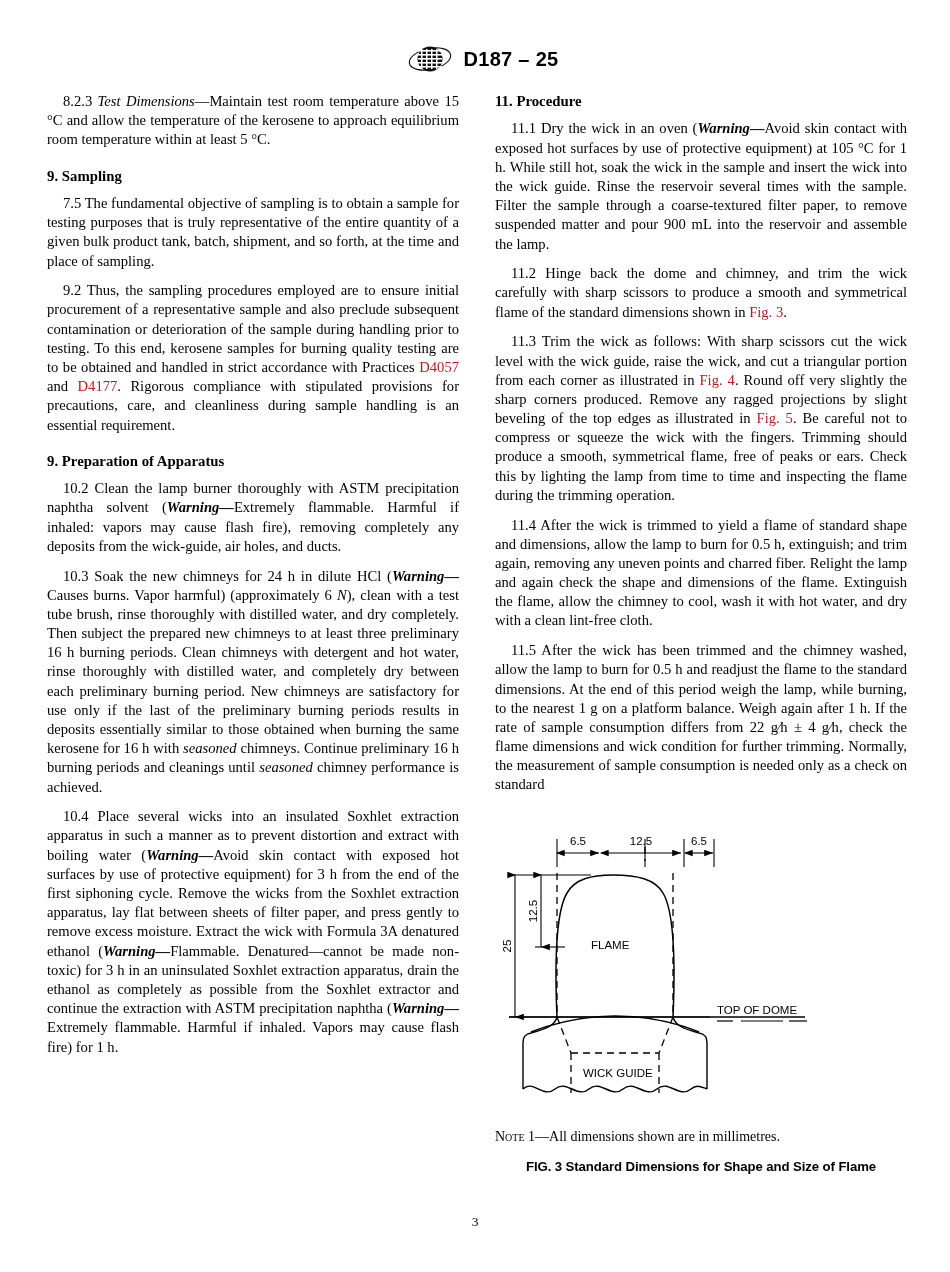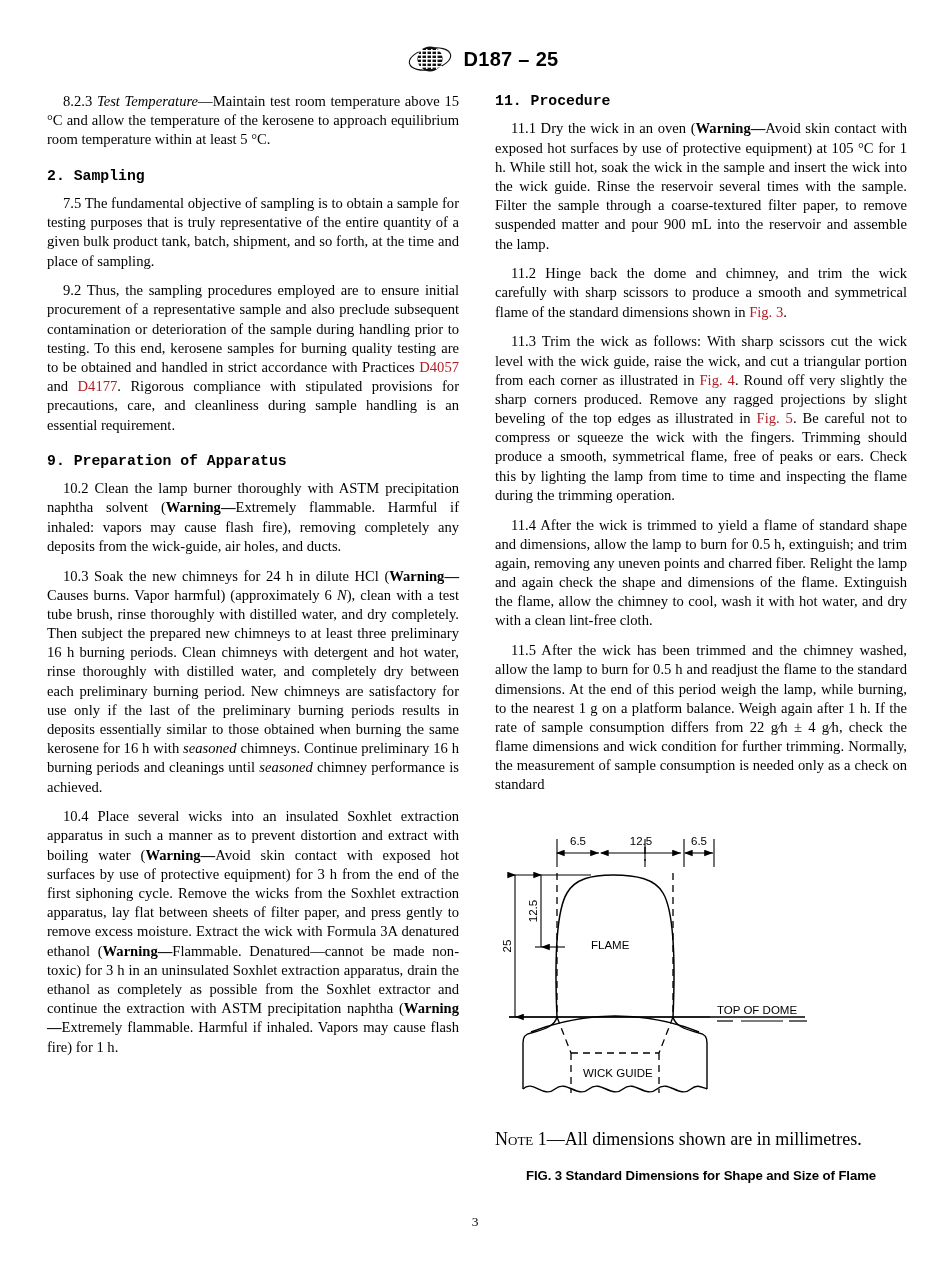--- a/index.html
+++ b/index.html
@@ -67,40 +67,39 @@
   }
   p.para + p.para { margin-top: 10.5px; }
 
   h3.section-head {
     margin: 17px 0 9px 0;
     font-size: 14.8px;
     font-weight: bold;
     line-height: 1.25;
     text-indent: 0;
     text-align: left;
-    font-family: Liberation Mono, monospace;
   }
   h3.section-head:first-child { margin-top: 0; }
   .col > p.para:first-child { margin-top: 0; }
 
   .ital { font-style: italic; }
-  .bold { font-weight: bold; }
+  .bold { font-weight: bold; font-style: italic; }
   .xref { color: #b01c22; }
 
   
   .figure-block {
     margin-top: 26px;
   }
   .figure-art {
     width: 412px;
     height: 300px;
     display: block;
   }
   .fig-note {
-    font-size: 18px;
+    font-size: 14px;
     line-height: 1.25;
     margin-top: 7px;
     text-align: left;
     text-indent: 0;
   }
   .smallcaps {
     font-variant: small-caps;
   }
   .fig-caption {
     font-family: Liberation Sans, sans-serif;
@@ -144,23 +143,23 @@
       <rect x="56" y="10" width="3" height="40"></rect>
     </g>
   </svg>
   <span class="designation">D187 – 25</span>
 </div>
 
 <div class="columns">
 
   <div class="col">
 
-    <p class="para"><span>8.2.3</span> <span class="ital">Test Temperature</span><span>—</span><span>Maintain test room temperature above 15 °C and allow the temperature of the kerosene to approach equilibrium room temperature within at least 5 °C.</span></p>
-
-    <h3 class="section-head">2.  Sampling</h3>
+    <p class="para"><span>8.2.3</span> <span class="ital">Test Dimensions</span><span>—</span><span>Maintain test room temperature above 15 °C and allow the temperature of the kerosene to approach equilibrium room temperature within at least 5 °C.</span></p>
+
+    <h3 class="section-head">9.  Sampling</h3>
 
     <p class="para">7.5  The fundamental objective of sampling is to obtain a sample for testing purposes that is truly representative of the entire quantity of a given bulk product tank, batch, shipment, and so forth, at the time and place of sampling.</p>
 
     <p class="para"><span>9.2  Thus, the sampling procedures employed are to ensure initial procurement of a representative sample and also preclude subsequent contamination or deterioration of the sample during handling prior to testing. To this end, kerosene samples for burning quality testing are to be obtained and handled in strict accordance with Practices </span><a class="xref" href="#" style="text-decoration:none;">D4057</a><span> and </span><a class="xref" href="#" style="text-decoration:none;">D4177</a><span>. Rigorous compliance with stipulated provisions for precautions, care, and cleanliness during sample handling is an essential requirement.</span></p>
 
     <h3 class="section-head">9.  Preparation of Apparatus</h3>
 
 
     <p class="para"><span>10.2  Clean the lamp burner thoroughly with ASTM precipitation naphtha solvent (</span><span class="bold">Warning—</span><span>Extremely flammable. Harmful if inhaled: vapors may cause flash fire), removing completely any deposits from the wick-guide, air holes, and ducts.</span></p>
 

